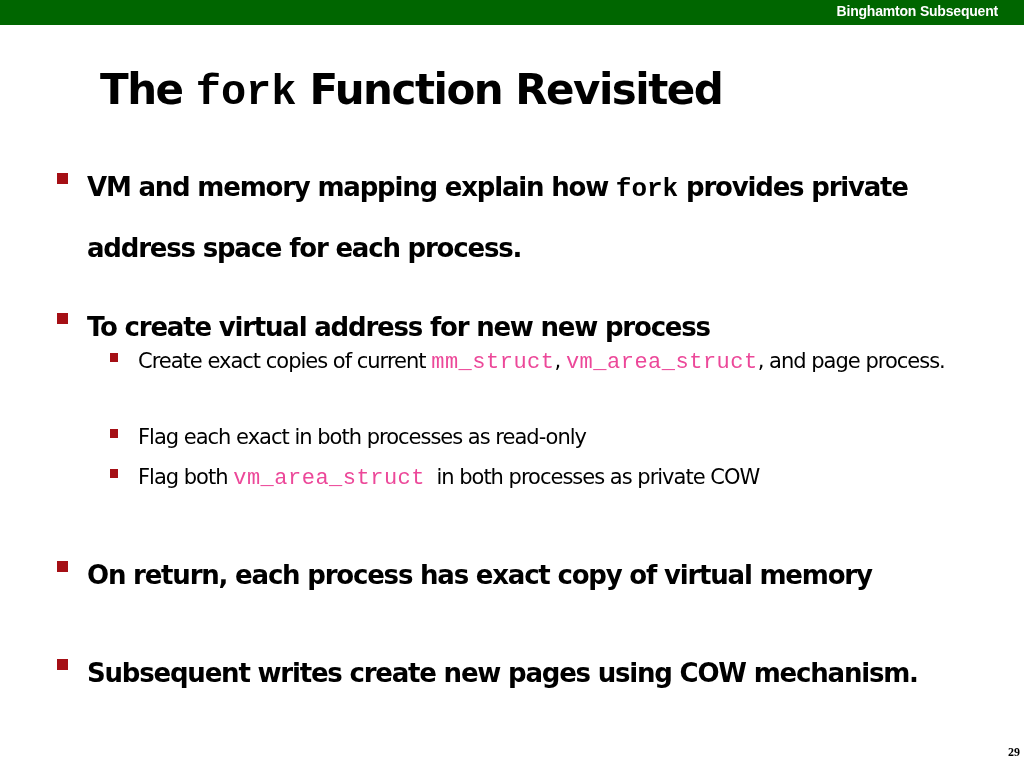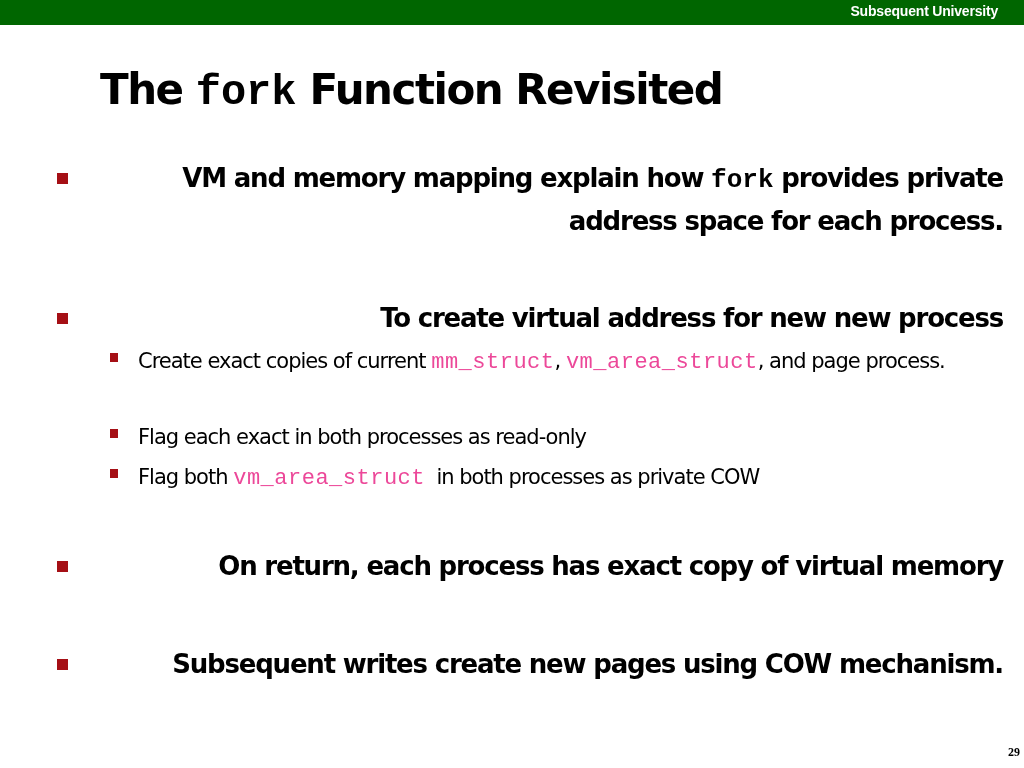--- a/index.html
+++ b/index.html
@@ -28,23 +28,23 @@
     font-family: "Liberation Mono", "DejaVu Sans Mono", monospace;
     font-weight: bold; font-size: 42px; letter-spacing: 0;
   }
   .bullet {
     position: absolute; left: 0; width: 1024px;
   }
   .bullet .sq {
     position: absolute; left: 57px; width: 11px; height: 11px; background: #A50F15;
   }
   .bullet .txt {
-    position: absolute; left: 103px; width: 900px;
-    font-size: 26px; font-weight: bold; line-height: 41px;
-    font-family: "DejaVu Sans", sans-serif; letter-spacing: -1.2px; text-align: right;
+    position: absolute; left: 87px; width: 900px;
+    font-size: 26px; font-weight: bold; line-height: 59px;
+    font-family: "DejaVu Sans", sans-serif; letter-spacing: -1.2px;
   }
   .bullet .txt .mono {
     font-family: "Liberation Mono", "DejaVu Sans Mono", monospace;
     font-weight: bold; letter-spacing: 0; font-size: 26px;
   }
   .sub {
     position: absolute; left: 0; width: 1024px;
   }
   .sub .sq2 {
     position: absolute; left: 110px; width: 8px; height: 9px; background: #A50F15;
@@ -61,21 +61,21 @@
   .pageno {
     position: absolute; right: 4px; top: 745px;
     font-size: 12px; font-weight: bold;
     font-family: Liberation Serif, serif;
   }
 </style>
 </head>
 <body>
 
 <div class="topbar">
-  <span class="uni">Subsequent University</span>
+  <span class="uni">Binghamton Subsequent</span>
 </div>
 
 <div class="title"><span>The </span><span class="mono">fork</span><span> Function Revisited</span></div>
 
 <div class="bullet" style="top:158px;">
   <div class="sq" style="top:15px;"></div>
   <div class="txt" style="top:0;"><span>VM and memory mapping explain how </span><span class="mono">fork</span><span> provides private address space for each process.</span></div>
 </div>
 
 <div class="bullet" style="top:298px;">

